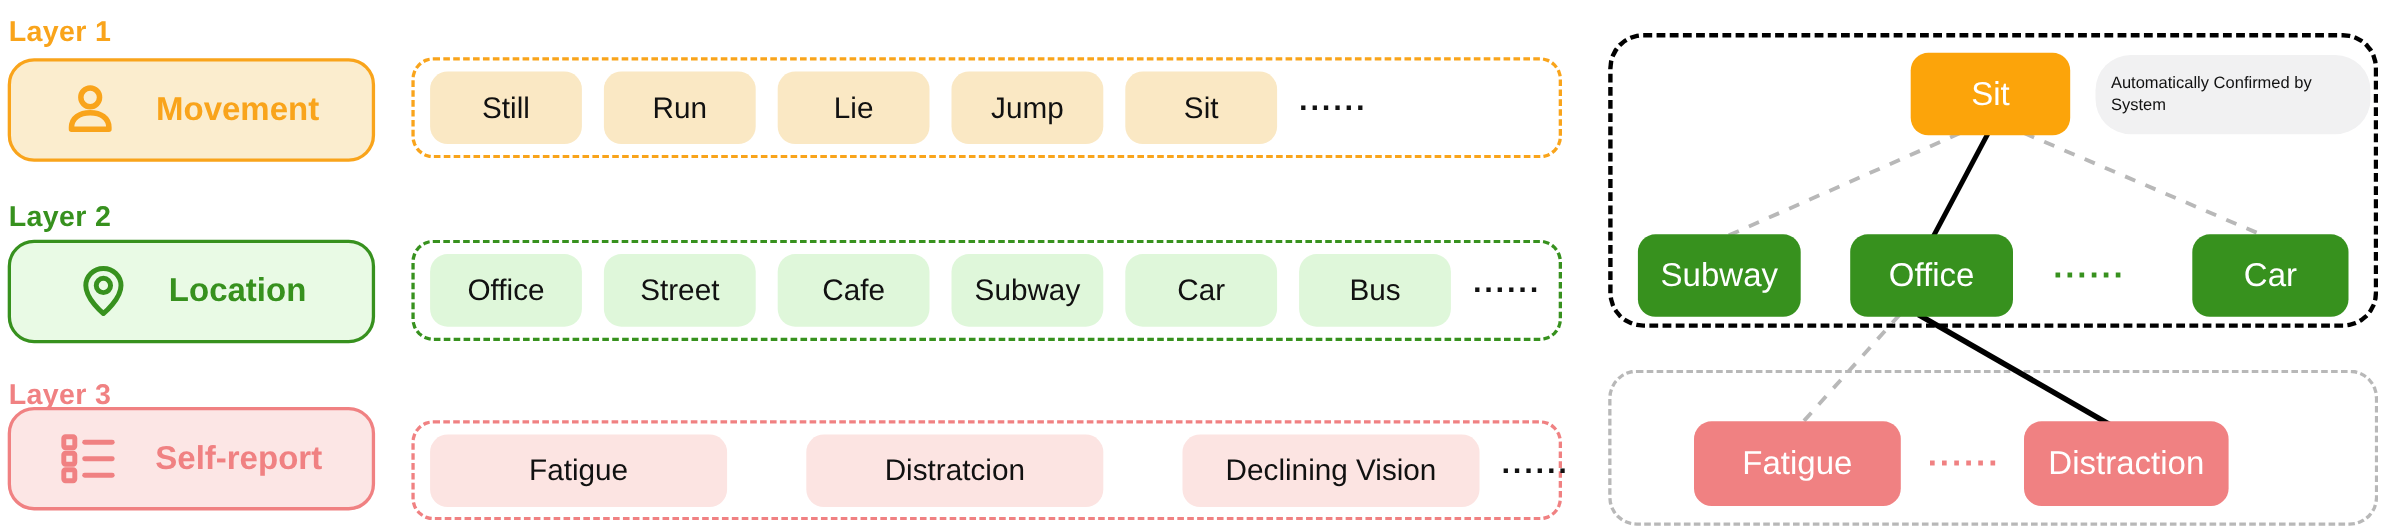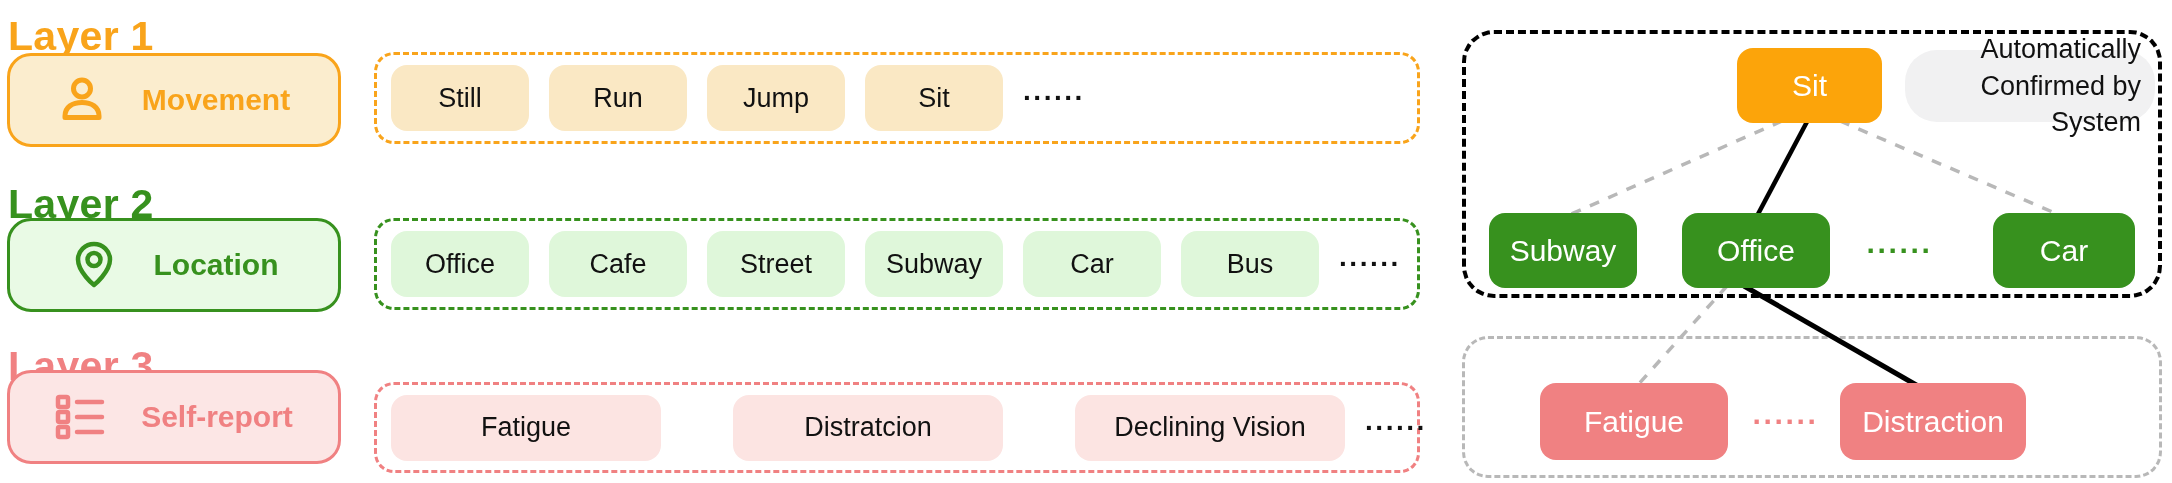--- a/index.html
+++ b/index.html
@@ -1,21 +1,21 @@
 <!DOCTYPE html>
 <html style="--orange: #F9A41B; --orange-badge-bg: #FBEDCE; --orange-chip-bg: #FAE8C4; --sit-bg: #FCA40A; --green: #37911E; --green-badge-bg: #E9FAE5; --green-chip-bg: #DFF7DA; --salmon: #F08182; --salmon-badge-bg: #FCE6E5; --salmon-chip-bg: #FCE4E2; --dash-gray: #B8B8B8; --pill-bg: #F1F1F2; --ink: #111111;"><head>
 <meta charset="utf-8">
 <style>
   html,body{margin:0;padding:0;background:#fff;}
   .canvas{
     position:relative;width:2172px;height:483px;background:#fff;overflow:hidden;
     font-family:"Liberation Sans",sans-serif;color:var(--ink);
   }
   
-  .layer-title{position:absolute;left:8px;font-size:41px;font-weight:800;letter-spacing:.3px;}
+  .layer-title{position:absolute;left:8px;font-size:26px;font-weight:800;letter-spacing:.3px;}
   .t-orange{color:var(--orange);} .t-green{color:var(--green);} .t-salmon{color:var(--salmon);}
   .badge{
     position:absolute;left:7px;width:334px;height:94px;border-radius:24px;
     display:flex;align-items:center;justify-content:center;gap:36px;box-sizing:border-box;
   }
   .badge-orange{background:var(--orange-badge-bg);border:3.5px solid var(--orange);}
   .badge-green{background:var(--green-badge-bg);border:3.5px solid var(--green);}
   .badge-salmon{background:var(--salmon-badge-bg);border:3.5px solid var(--salmon);}
   .badge .blabel{font-size:30px;font-weight:700;}
   .badge-orange .blabel{color:var(--orange);}
@@ -58,22 +58,22 @@
   .node-orange{background:var(--sit-bg);}
   .node-green{background:var(--green);}
   .node-salmon{background:var(--salmon);}
   .tree-dots{
     position:absolute;z-index:2;display:flex;align-items:center;justify-content:center;
     font-size:30px;font-weight:900;letter-spacing:1px;background:transparent;
   }
   .d-green{color:var(--green);} .d-salmon{color:var(--salmon);}
   .pill{
     position:absolute;z-index:3;background:var(--pill-bg);color:#111;
-    display:flex;align-items:center;justify-content:center;text-align:right;
-    font-size:27px;font-weight:500;line-height:1.35;box-sizing:border-box;
+    display:flex;align-items:center;justify-content:center;text-align:left;
+    font-size:15px;font-weight:500;line-height:1.35;box-sizing:border-box;
   }
   .pill-auto{left:1905px;top:50px;width:250px;height:72px;border-radius:32px;padding:0 14px;}
   .pill-manual{left:1905px;top:352px;width:254px;height:37px;border-radius:19px;white-space:nowrap;}
 </style>
 </head>
 <body>
 
 <div class="canvas">
 
   <div class="layer-title t-orange" style="top:13px">Layer 1</div>
@@ -109,29 +109,30 @@
         <line x1="22" y1="23" x2="47" y2="23"></line>
         <line x1="22" y1="38" x2="47" y2="38"></line>
       </svg>
     </span>
     <span class="blabel">Self-report</span>
   </div>
 
   <div class="chip-row row-orange" style="top:52px;height:92px">
     <div class="chip chip-orange">Still</div>
     <div class="chip chip-orange">Run</div>
+    <div class="chip chip-orange">Lie</div>
     <div class="chip chip-orange">Jump</div>
     <div class="chip chip-orange">Sit</div>
     <div class="dots">······</div>
   </div>
 
   <div class="chip-row row-green" style="top:218px;height:92px">
     <div class="chip chip-green">Office</div>
+    <div class="chip chip-green">Street</div>
     <div class="chip chip-green">Cafe</div>
-    <div class="chip chip-green">Street</div>
     <div class="chip chip-green">Subway</div>
     <div class="chip chip-green">Car</div>
     <div class="chip chip-green">Bus</div>
     <div class="dots">······</div>
   </div>
 
   <div class="chip-row row-salmon" style="top:382px;height:91px">
     <div class="chip chip-salmon wide">Fatigue</div>
     <div class="chip chip-salmon wide">Distratcion</div>
     <div class="chip chip-salmon wide">Declining Vision</div>

